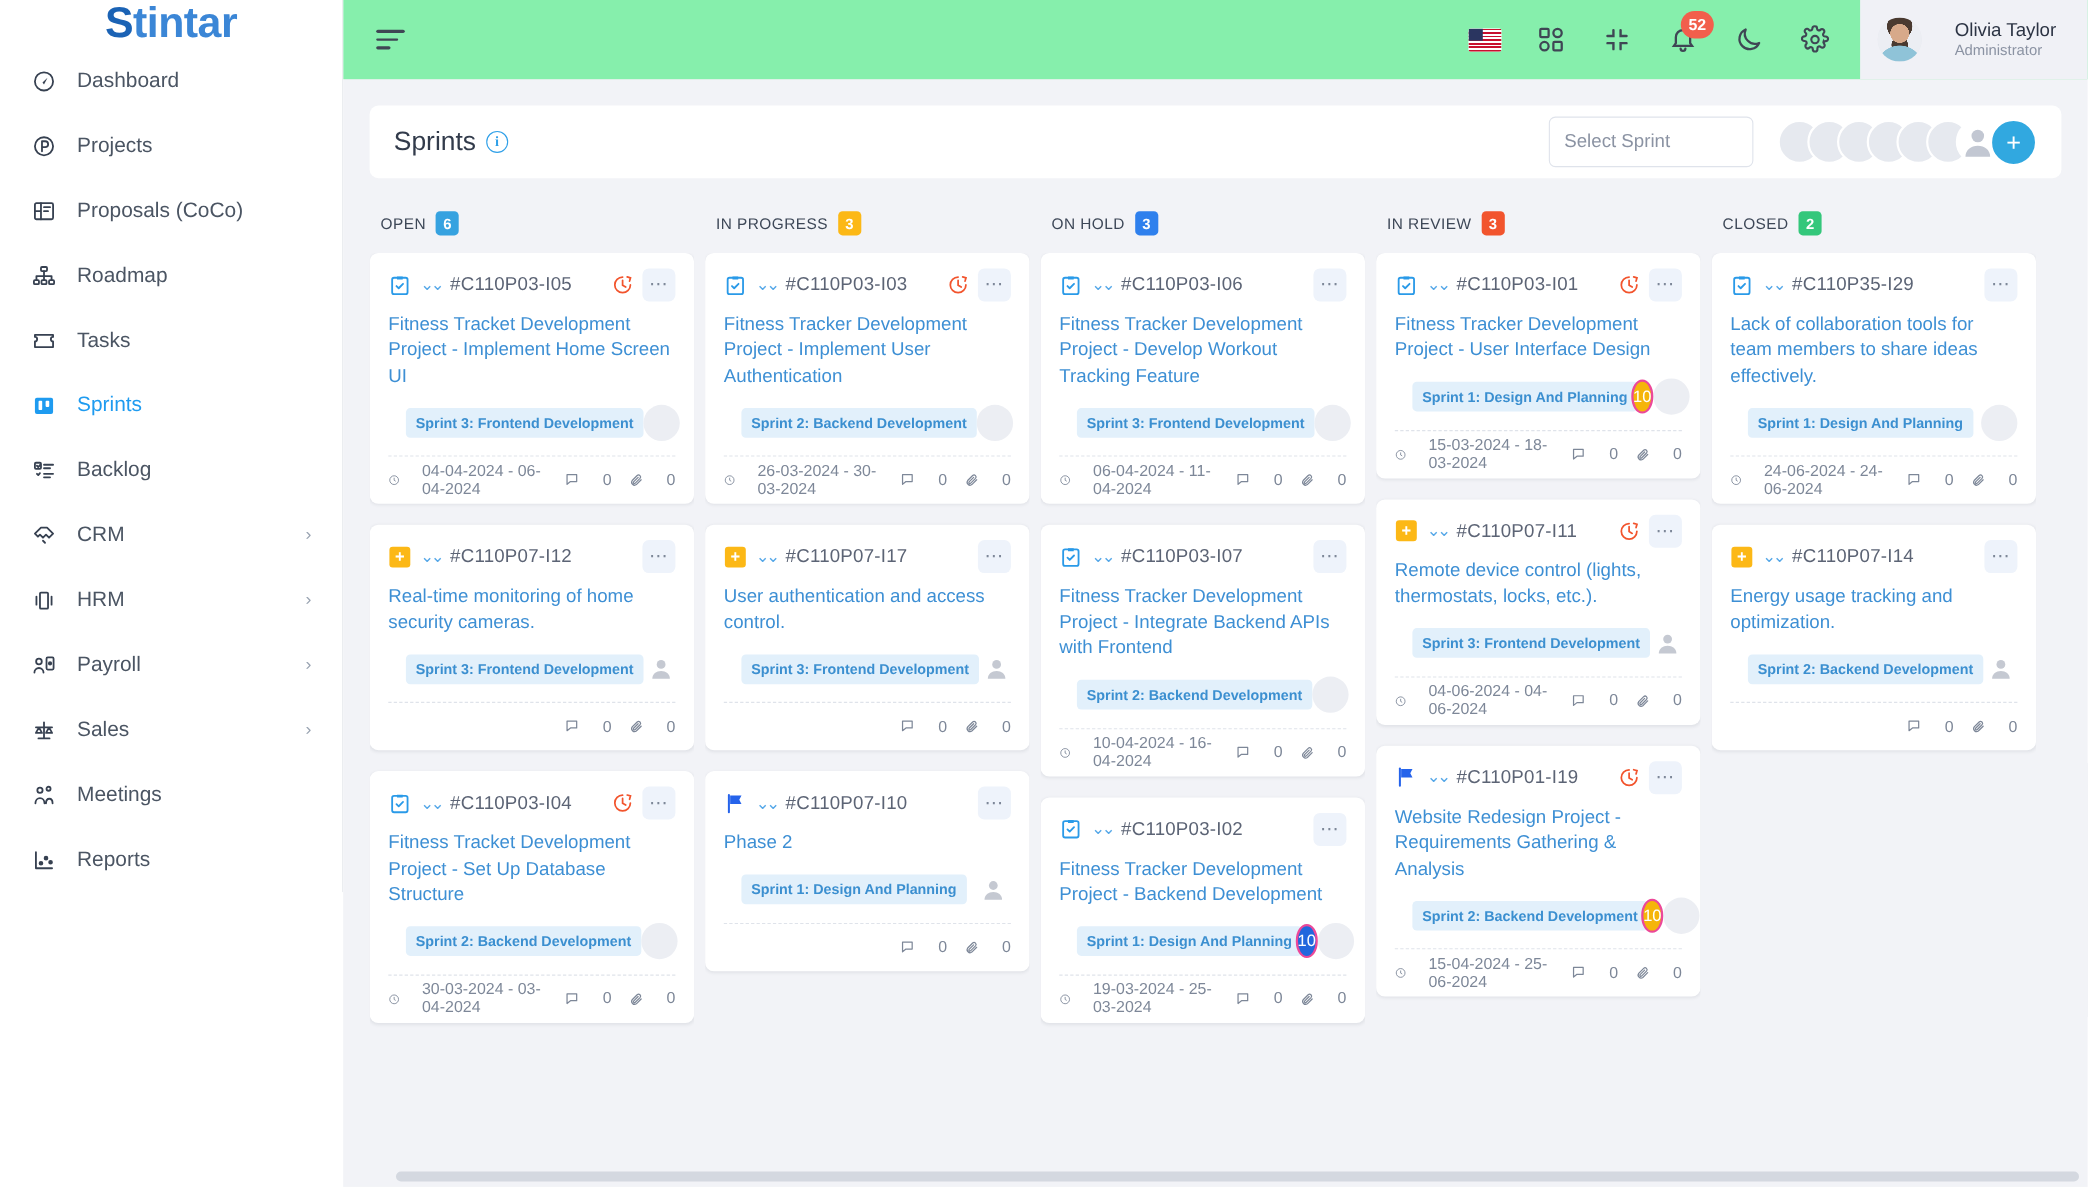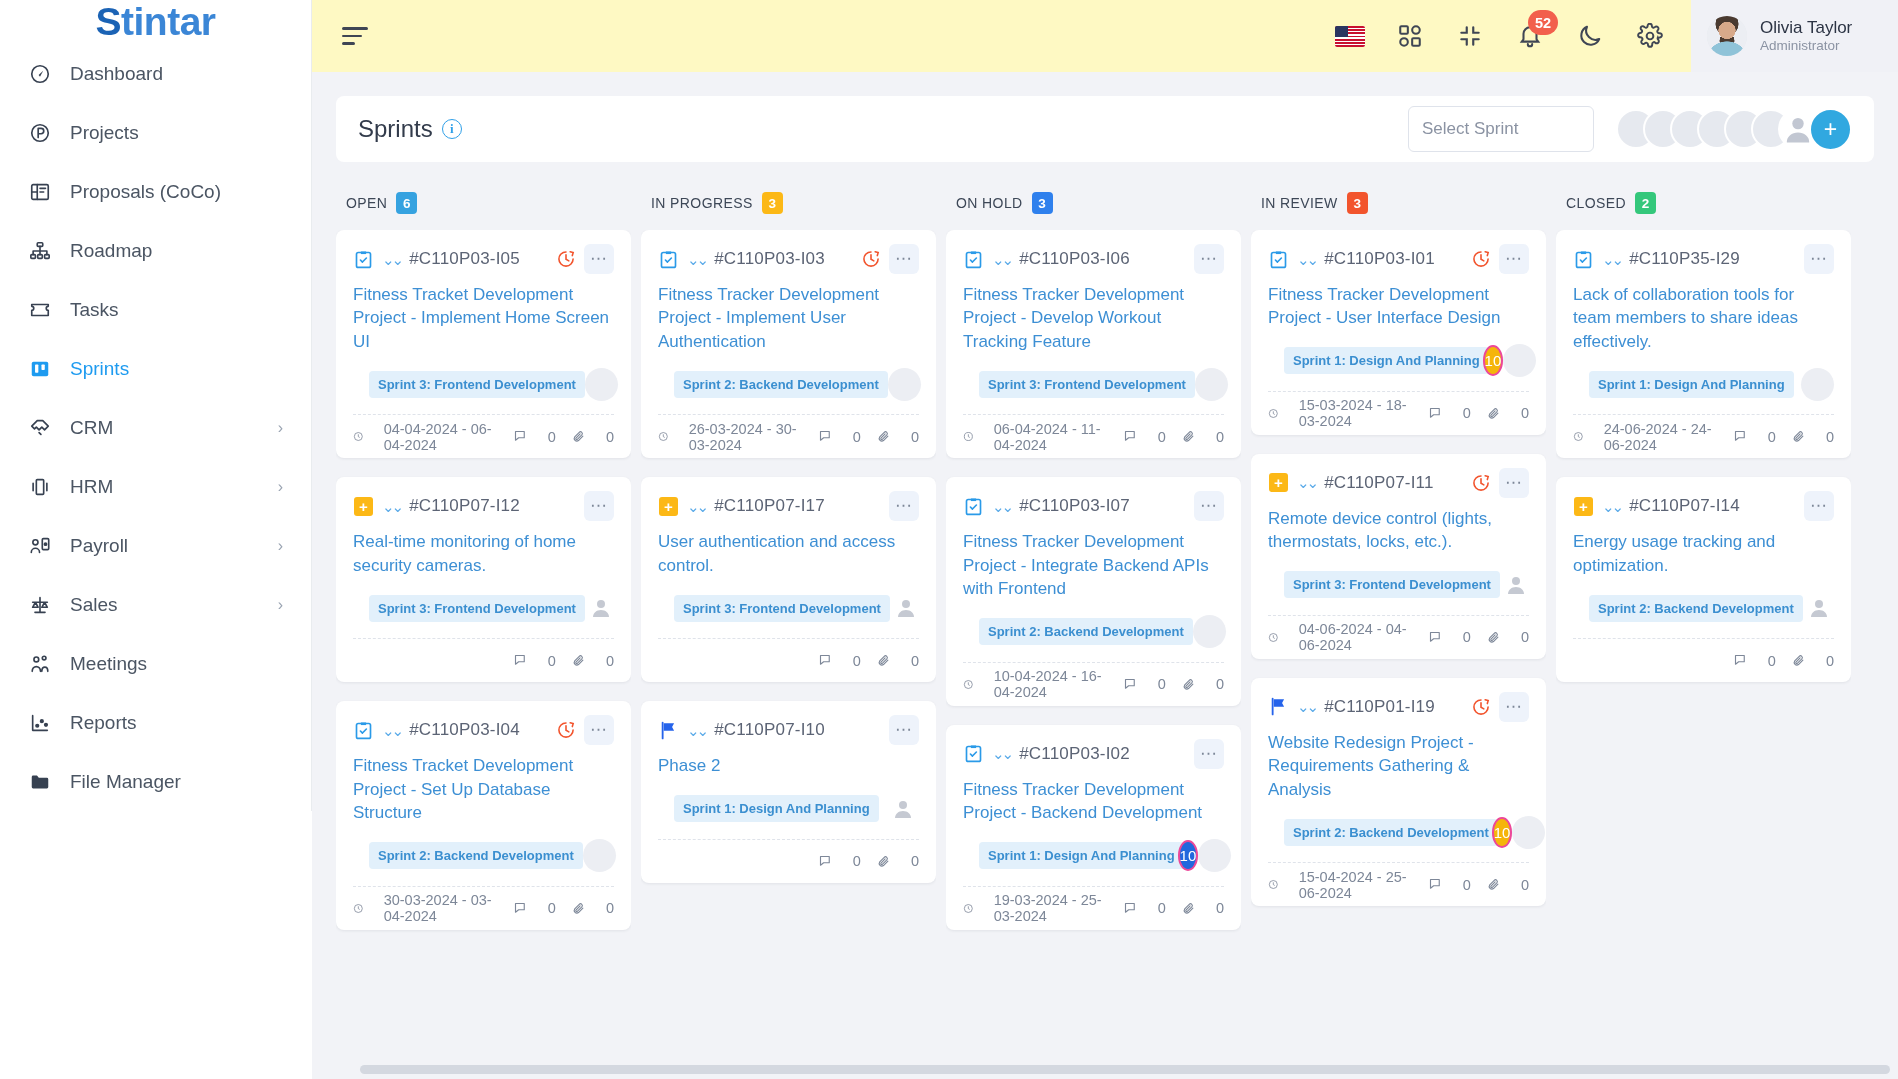--- a/index.html
+++ b/index.html
@@ -35,21 +35,21 @@
   .nav-item.active { color: #1e9bf0; }
   .nav-item.active .ico { color: #1e9bf0; }
   .nav-label { flex: 1; white-space: nowrap; }
   .chev { color: #9aa4b2; font-size: 16px; }
 
   
   .main { flex: 1; height: 1079px; display: flex; flex-direction: column;
           background: #f2f3f7; overflow: hidden; }
 
   .topbar {
-    height: 72px; background: #fef9c3; display: flex; align-items: center;
+    height: 72px; background: #86efac; display: flex; align-items: center;
     padding-left: 30px; flex: 0 0 72px;
   }
   .hamburger { width: 34px; height: 34px; cursor: pointer;
                display: flex; flex-direction: column; justify-content: center; gap: 5px; }
   .hamburger i { display: block; height: 2.6px; background: #3f4654; border-radius: 2px; }
   .hamburger i:nth-child(1) { width: 26px; }
   .hamburger i:nth-child(2) { width: 20px; }
   .hamburger i:nth-child(3) { width: 13px; }
   .topbar-spacer { flex: 1; }
   .topbar-icons { display: flex; align-items: center; gap: 30px; padding-right: 26px; }
@@ -63,21 +63,21 @@
   .flag-ico .canton { position: absolute; left: 0; top: 0; width: 12.5px; height: 11.3px;
     background: #2a3560; }
   .notif-badge {
     position: absolute; top: -11px; right: -13px; min-width: 30px; height: 25px;
     background: #f25f4c; color: #fff; border-radius: 13px; font-size: 14.5px;
     font-weight: 700; display: flex; align-items: center; justify-content: center;
     padding: 0 6px;
   }
   .profile {
     width: 207px; height: 72px; background: #f0f1f6; display: flex; align-items: center;
-    gap: 13px; padding: 0 16px; cursor: pointer;
+    gap: 30px; padding: 0 16px; cursor: pointer;
   }
   .avatar {
     border-radius: 50%; background: #e6e9ef; flex: 0 0 auto;
     display: block; position: relative; overflow: hidden;
   }
   .avatar .face { position: absolute; inset: 0; }
   .profile .pinfo { display: flex; flex-direction: column; line-height: 1.25; }
   .pname { font-size: 17px; color: #2c3444; font-weight: 400; white-space: nowrap; }
   .prole { font-size: 13.5px; color: #8b93a3; }
 
@@ -239,20 +239,29 @@
               <rect x="3" y="4" width="18" height="16" rx="2" fill="currentColor"></rect>
               <rect x="6.6" y="7" width="3.6" height="9" rx=".8" fill="#fff"></rect>
               <rect x="13.6" y="7" width="3.6" height="6" rx=".8" fill="#fff"></rect>
             </svg>
           </span>
           <span class="nav-label">Sprints</span>
         </div>
         <div class="nav-item">
           <span class="ico">
             <svg viewBox="0 0 24 24" fill="none" stroke="currentColor" stroke-width="1.8" stroke-linecap="round" stroke-linejoin="round">
+              <rect x="3" y="4" width="6" height="6" rx="1"></rect>
+              <path d="M5 7l1.3 1.3L8 6.3M12 6h9M12 9.5h6M5 15l1.3 1.3L8 14.3M12 15h9M12 18.5h6"></path>
+            </svg>
+          </span>
+          <span class="nav-label">Backlog</span>
+        </div>
+        <div class="nav-item">
+          <span class="ico">
+            <svg viewBox="0 0 24 24" fill="none" stroke="currentColor" stroke-width="1.8" stroke-linecap="round" stroke-linejoin="round">
               <path d="M3 10 9 4h6l6 6-4 4-3-3-3 3-3-3-2 2z"></path>
               <path d="M11 17l2 2"></path>
             </svg>
           </span>
           <span class="nav-label">CRM</span>
           <span class="chev">›</span>
         </div>
         <div class="nav-item">
           <span class="ico">
             <svg viewBox="0 0 24 24" fill="none" stroke="currentColor" stroke-width="1.8" stroke-linecap="round" stroke-linejoin="round">

